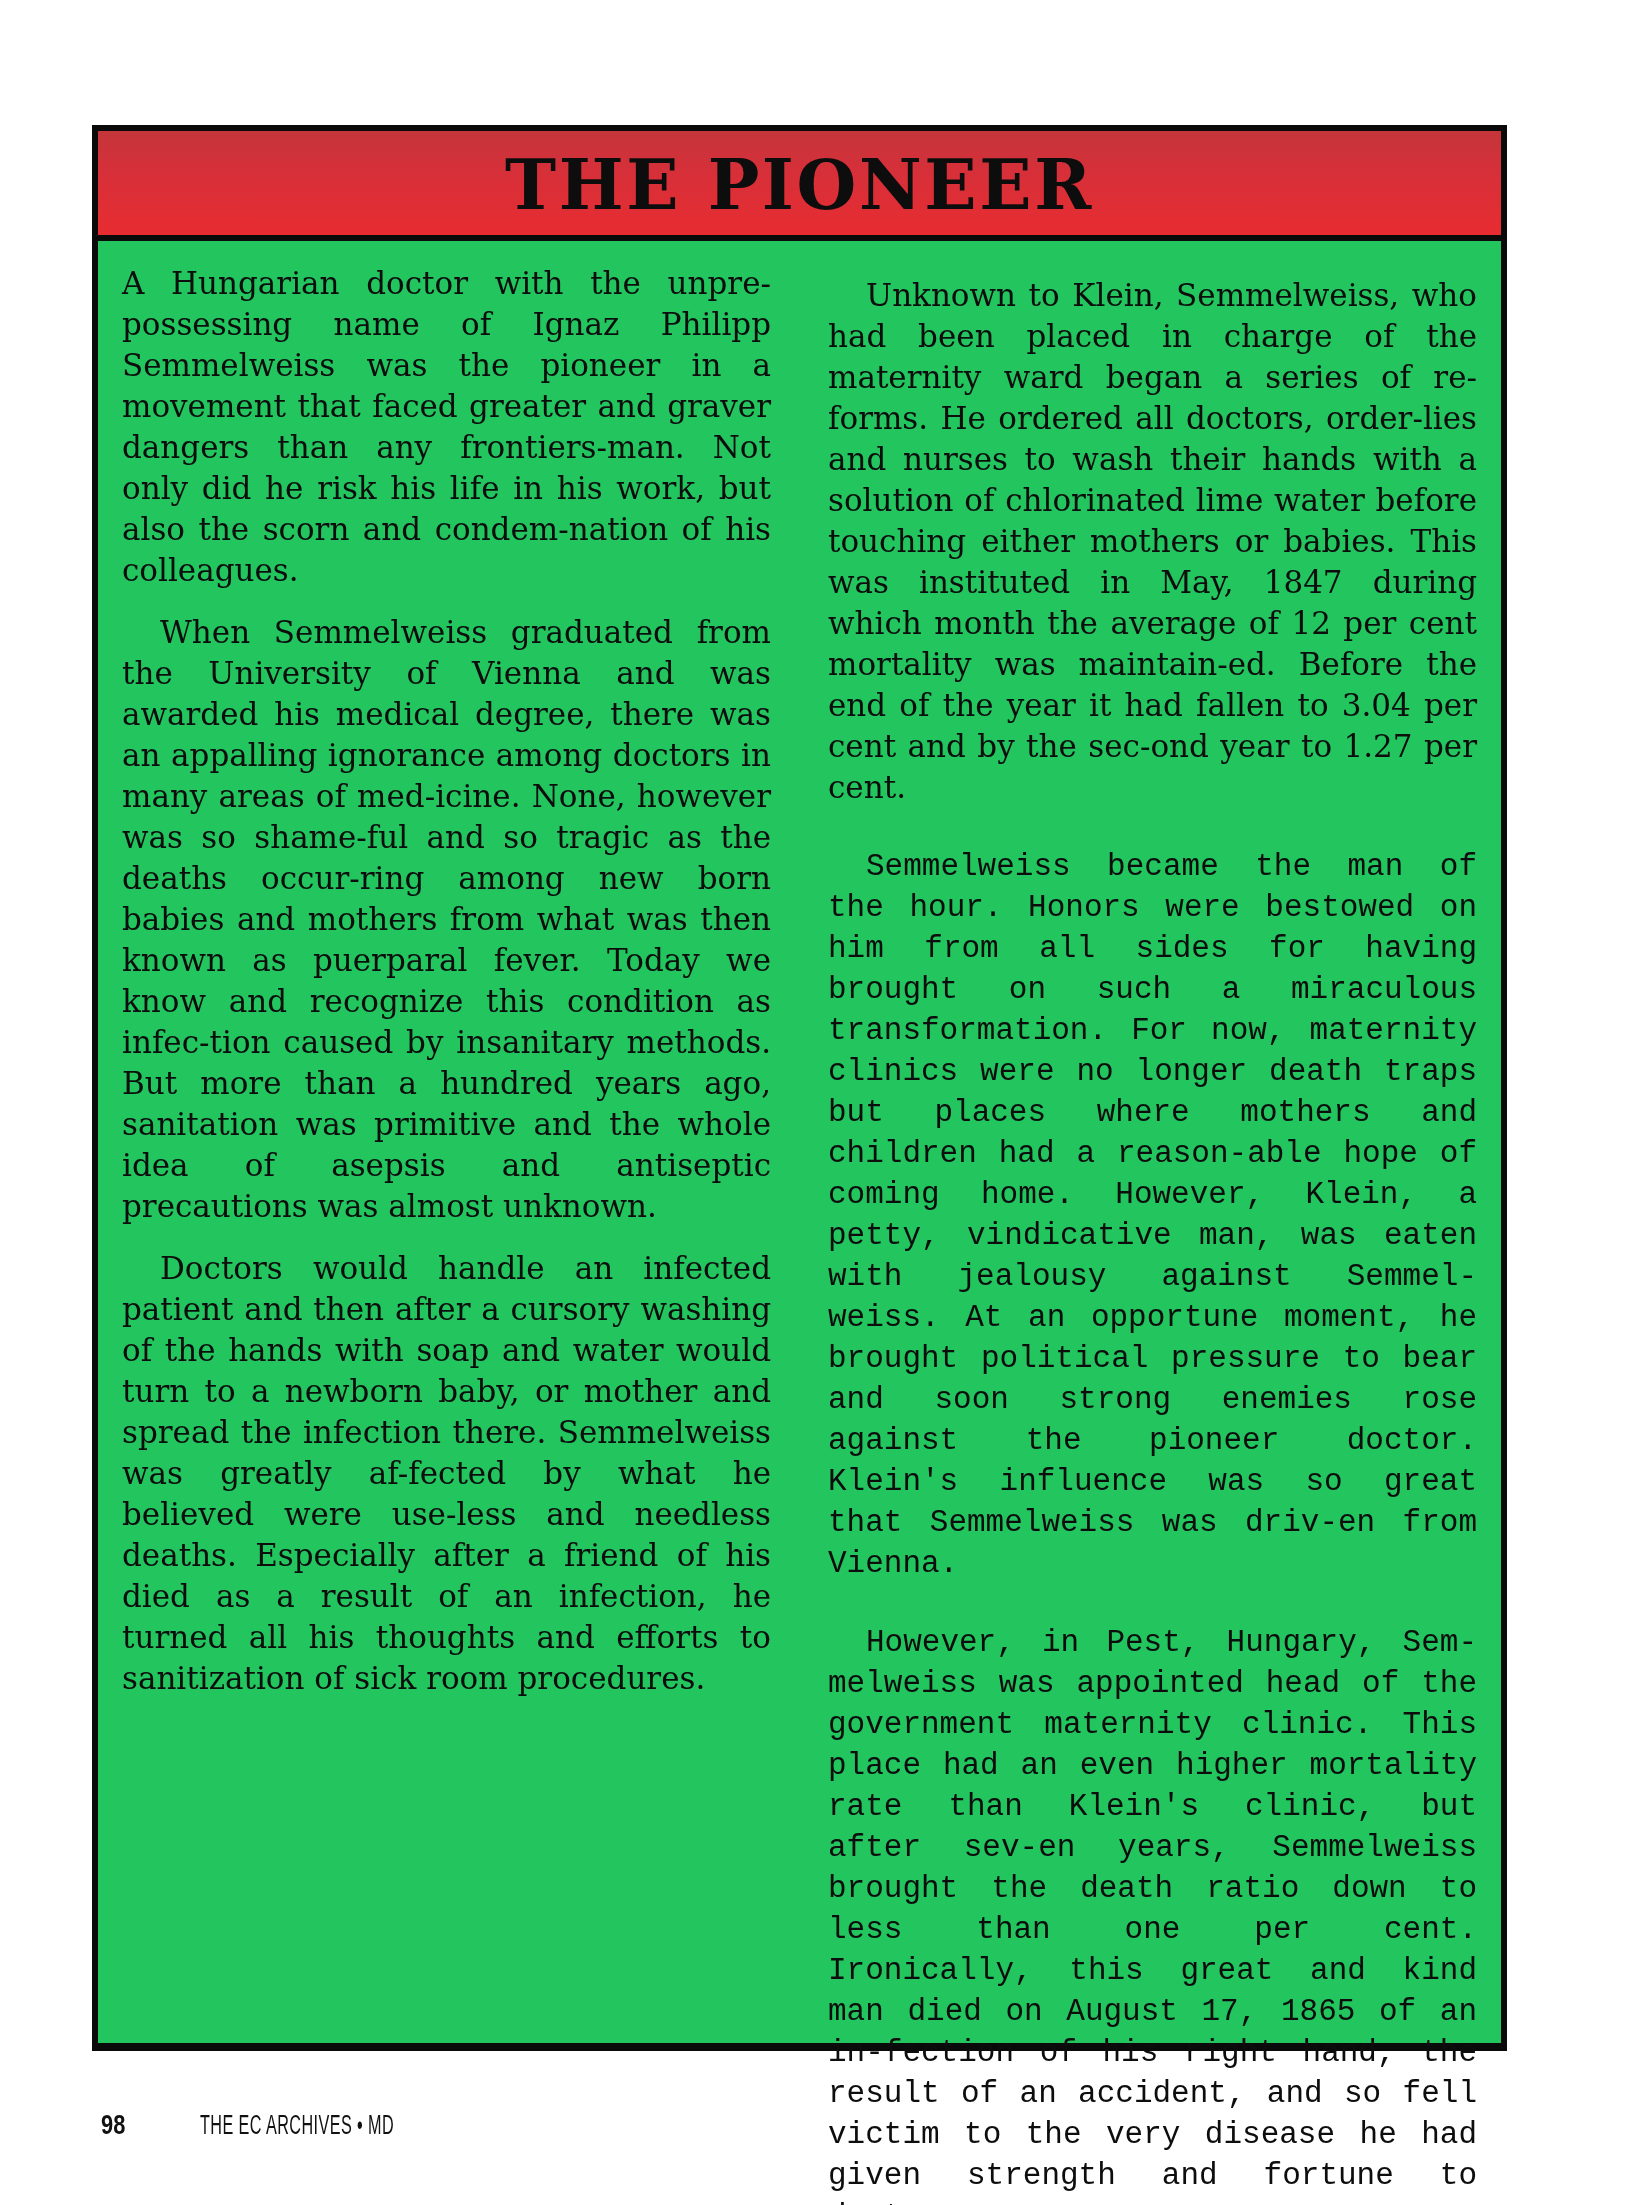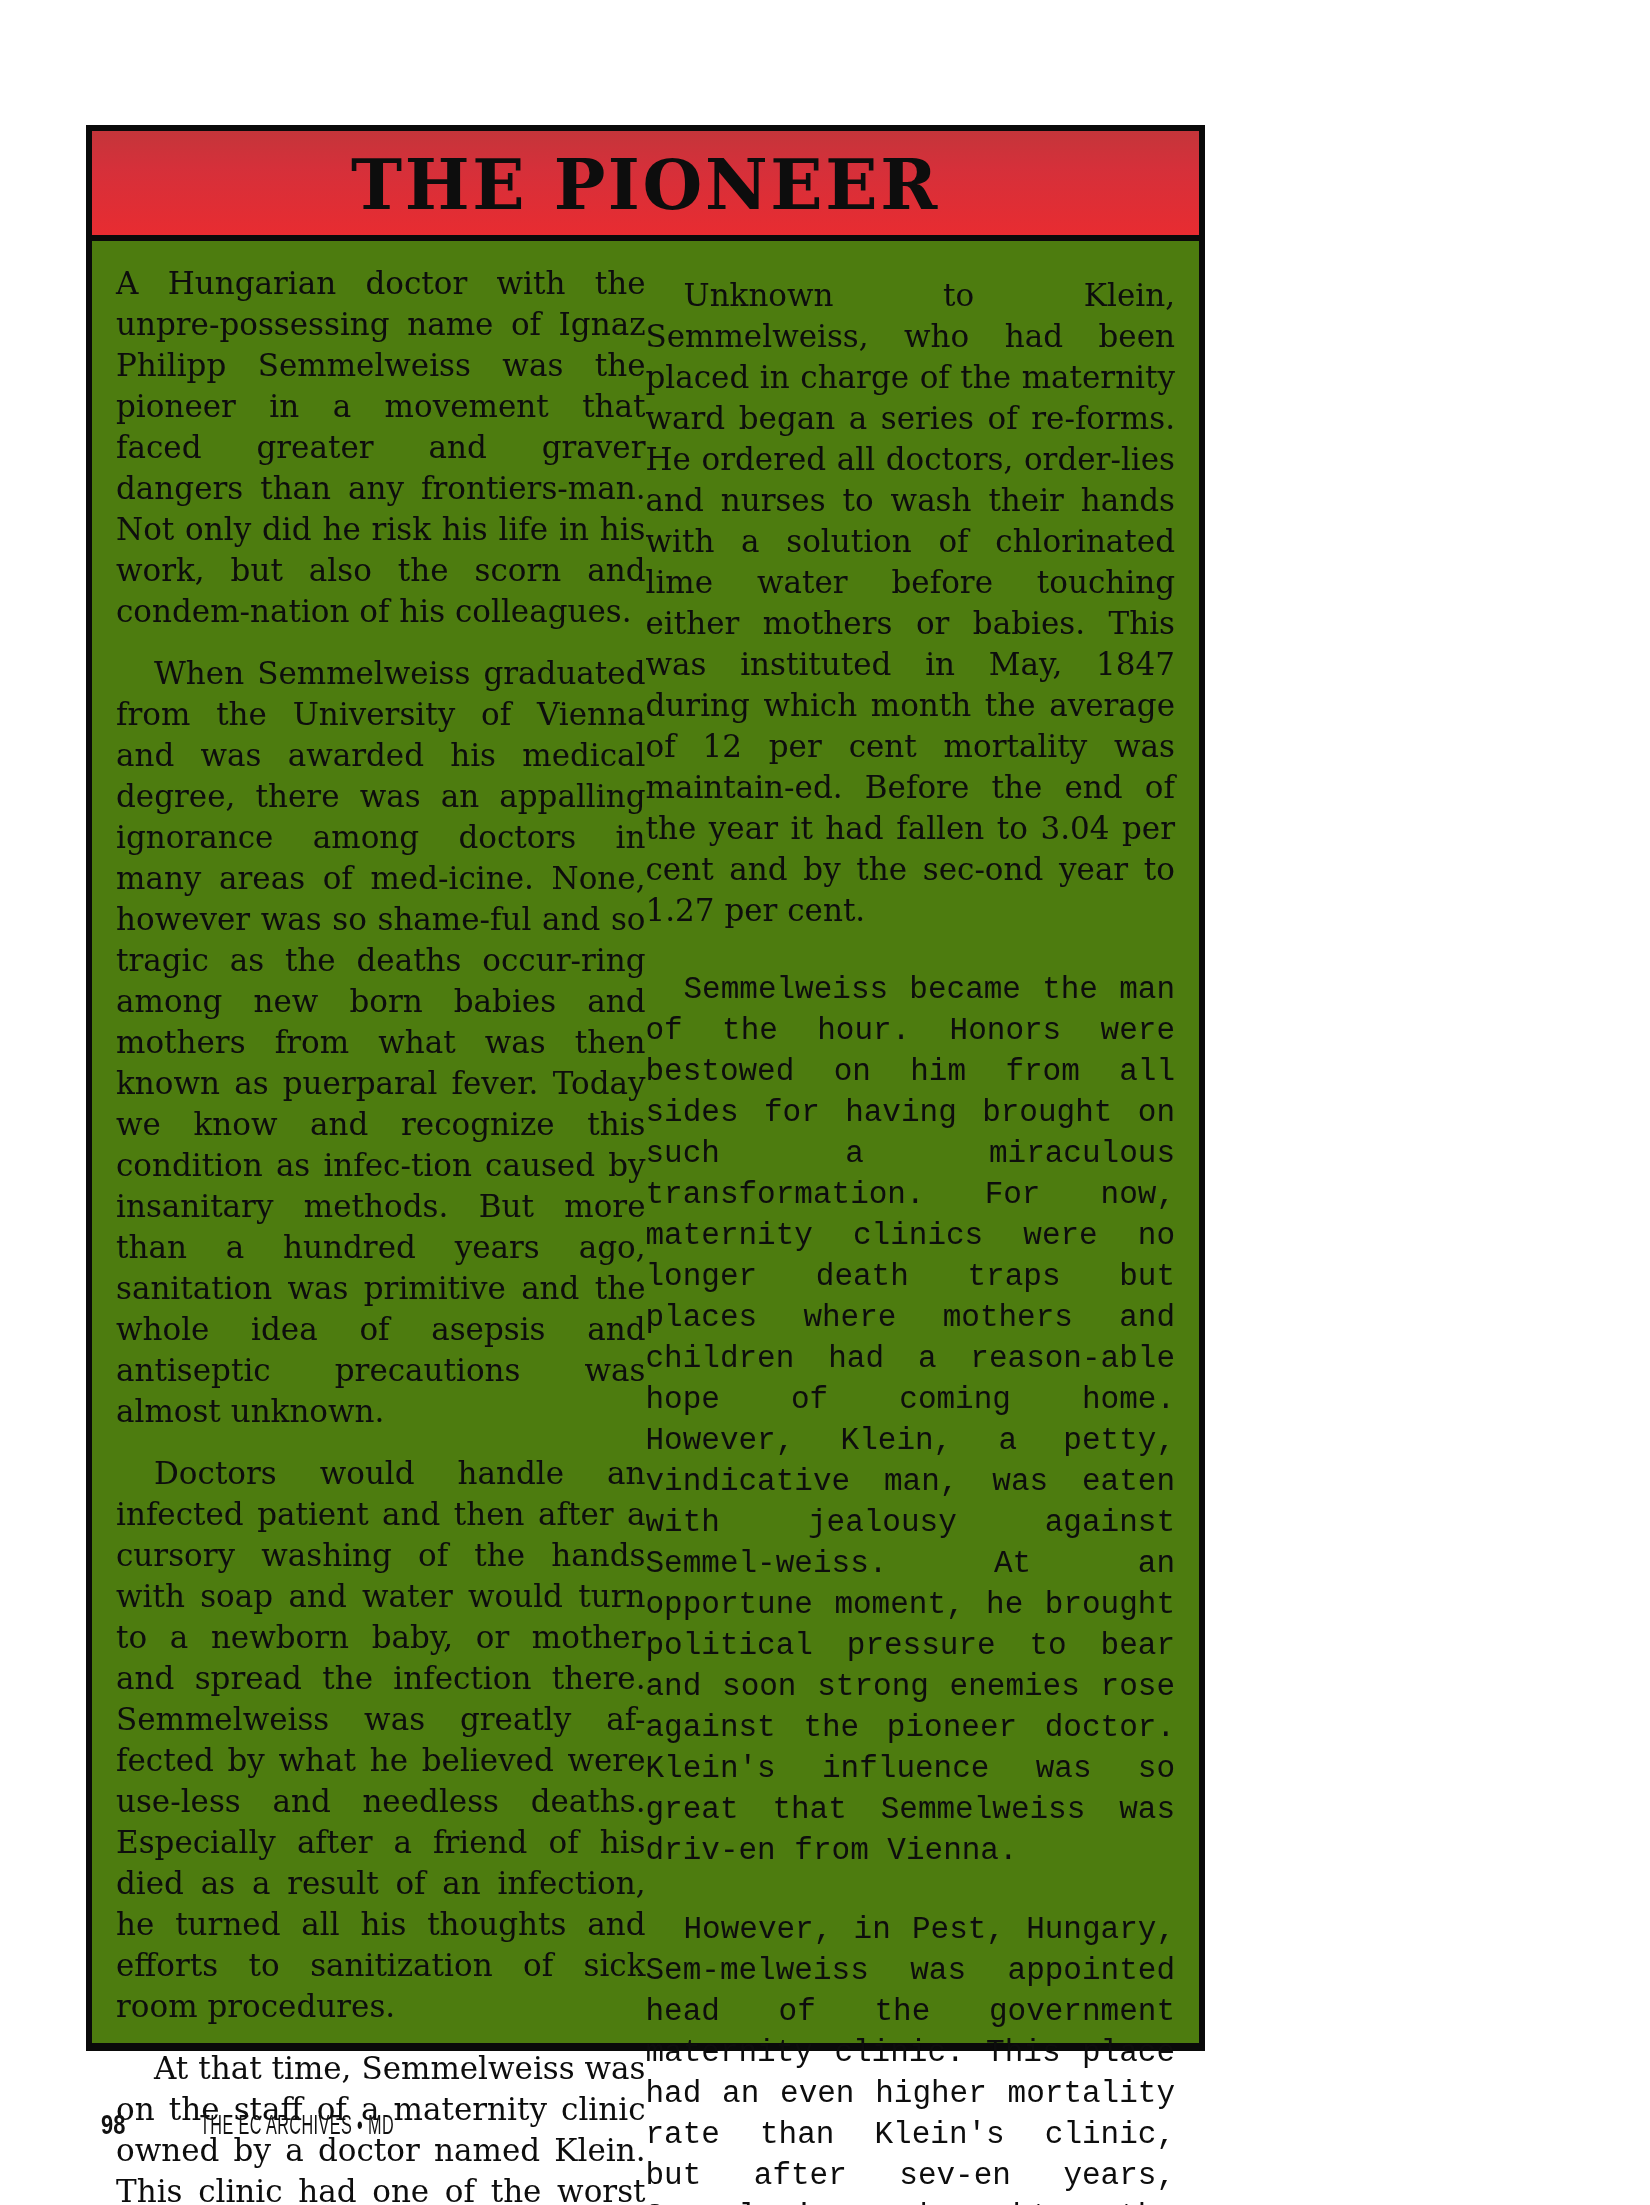--- a/index.html
+++ b/index.html
@@ -1,25 +1,25 @@
 <!DOCTYPE html>
 <html style="font-size:10.8px"><head>
 <meta charset="utf-8">
 <style>
   html, body { margin: 0; padding: 0; background: #ffffff; }
   body { width: 1651px; height: 2205px; position: relative; overflow: hidden; }
 
   .frame {
     position: absolute;
-    left: 86px; top: 125px;
-    width: 1119px; height: 1926px;
+    left: 92px; top: 125px;
+    width: 1415px; height: 1926px;
     box-sizing: border-box;
     border: 6px solid #0a0a0a;
     border-bottom-width: 8px;
-    background: #4d7c0f;
+    background: #22c55e;
   }
   .header {
     position: absolute;
     left: 0; top: 0; right: 0;
     height: 104px;
     background: linear-gradient(to bottom, #c4353a 0%, #d5303a 35%, #e82c31 100%);
     border-bottom: 6px solid #0a0a0a;
     display: flex; align-items: center; justify-content: center;
   }
   .title {
@@ -83,21 +83,20 @@
 
 <div class="frame">
   <div class="header">
     <div class="title">THE PIONEER</div>
   </div>
   <div class="columns">
     <div class="col col-left">
       <p>A Hungarian doctor with the unpre-possessing name of Ignaz Philipp Semmelweiss was the pioneer in a movement that faced greater and graver dangers than any frontiers-man. Not only did he risk his life in his work, but also the scorn and condem-nation of his colleagues.</p>
       <p class="indent">When Semmelweiss graduated from the University of Vienna and was awarded his medical degree, there was an appalling ignorance among doctors in many areas of med-icine. None, however was so shame-ful and so tragic as the deaths occur-ring among new born babies and mothers from what was then known as puerparal fever. Today we know and recognize this condition as infec-tion caused by insanitary methods. But more than a hundred years ago, sanitation was primitive and the whole idea of asepsis and antiseptic precautions was almost unknown.</p>
       <p class="indent">Doctors would handle an infected patient and then after a cursory washing of the hands with soap and water would turn to a newborn baby, or mother and spread the infection there. Semmelweiss was greatly af-fected by what he believed were use-less and needless deaths. Especially after a friend of his died as a result of an infection, he turned all his thoughts and efforts to sanitization of sick room procedures.</p>
-      <p class="indent">At that time, Semmelweiss was on the staff of a maternity clinic owned by a doctor named Klein. This clinic had one of the worst mortality rates at birth among mothers and babies. The percentages ran above 12 per cent mortality in any given month.</p>
     </div>
     <div class="col col-right">
       <p class="indent first">Unknown to Klein, Semmelweiss, who had been placed in charge of the maternity ward began a series of re-forms. He ordered all doctors, order-lies and nurses to wash their hands with a solution of chlorinated lime water before touching either mothers or babies. This was instituted in May, 1847 during which month the average of 12 per cent mortality was maintain-ed. Before the end of the year it had fallen to 3.04 per cent and by the sec-ond year to 1.27 per cent.</p>
       <p class="indent gap">Semmelweiss became the man of the hour. Honors were bestowed on him from all sides for having brought on such a miraculous transformation. For now, maternity clinics were no longer death traps but places where mothers and children had a reason-able hope of coming home. However, Klein, a petty, vindicative man, was eaten with jealousy against Semmel-weiss. At an opportune moment, he brought political pressure to bear and soon strong enemies rose against the pioneer doctor. Klein's influence was so great that Semmelweiss was driv-en from Vienna.</p>
       <p class="indent gap">However, in Pest, Hungary, Sem-melweiss was appointed head of the government maternity clinic. This place had an even higher mortality rate than Klein's clinic, but after sev-en years, Semmelweiss brought the death ratio down to less than one per cent. Ironically, this great and kind man died on August 17, 1865 of an in-fection of his right hand, the result of an accident, and so fell victim to the very disease he had given strength and fortune to destroy.</p>
     </div>
   </div>
 </div>
 
 <div class="footer">

